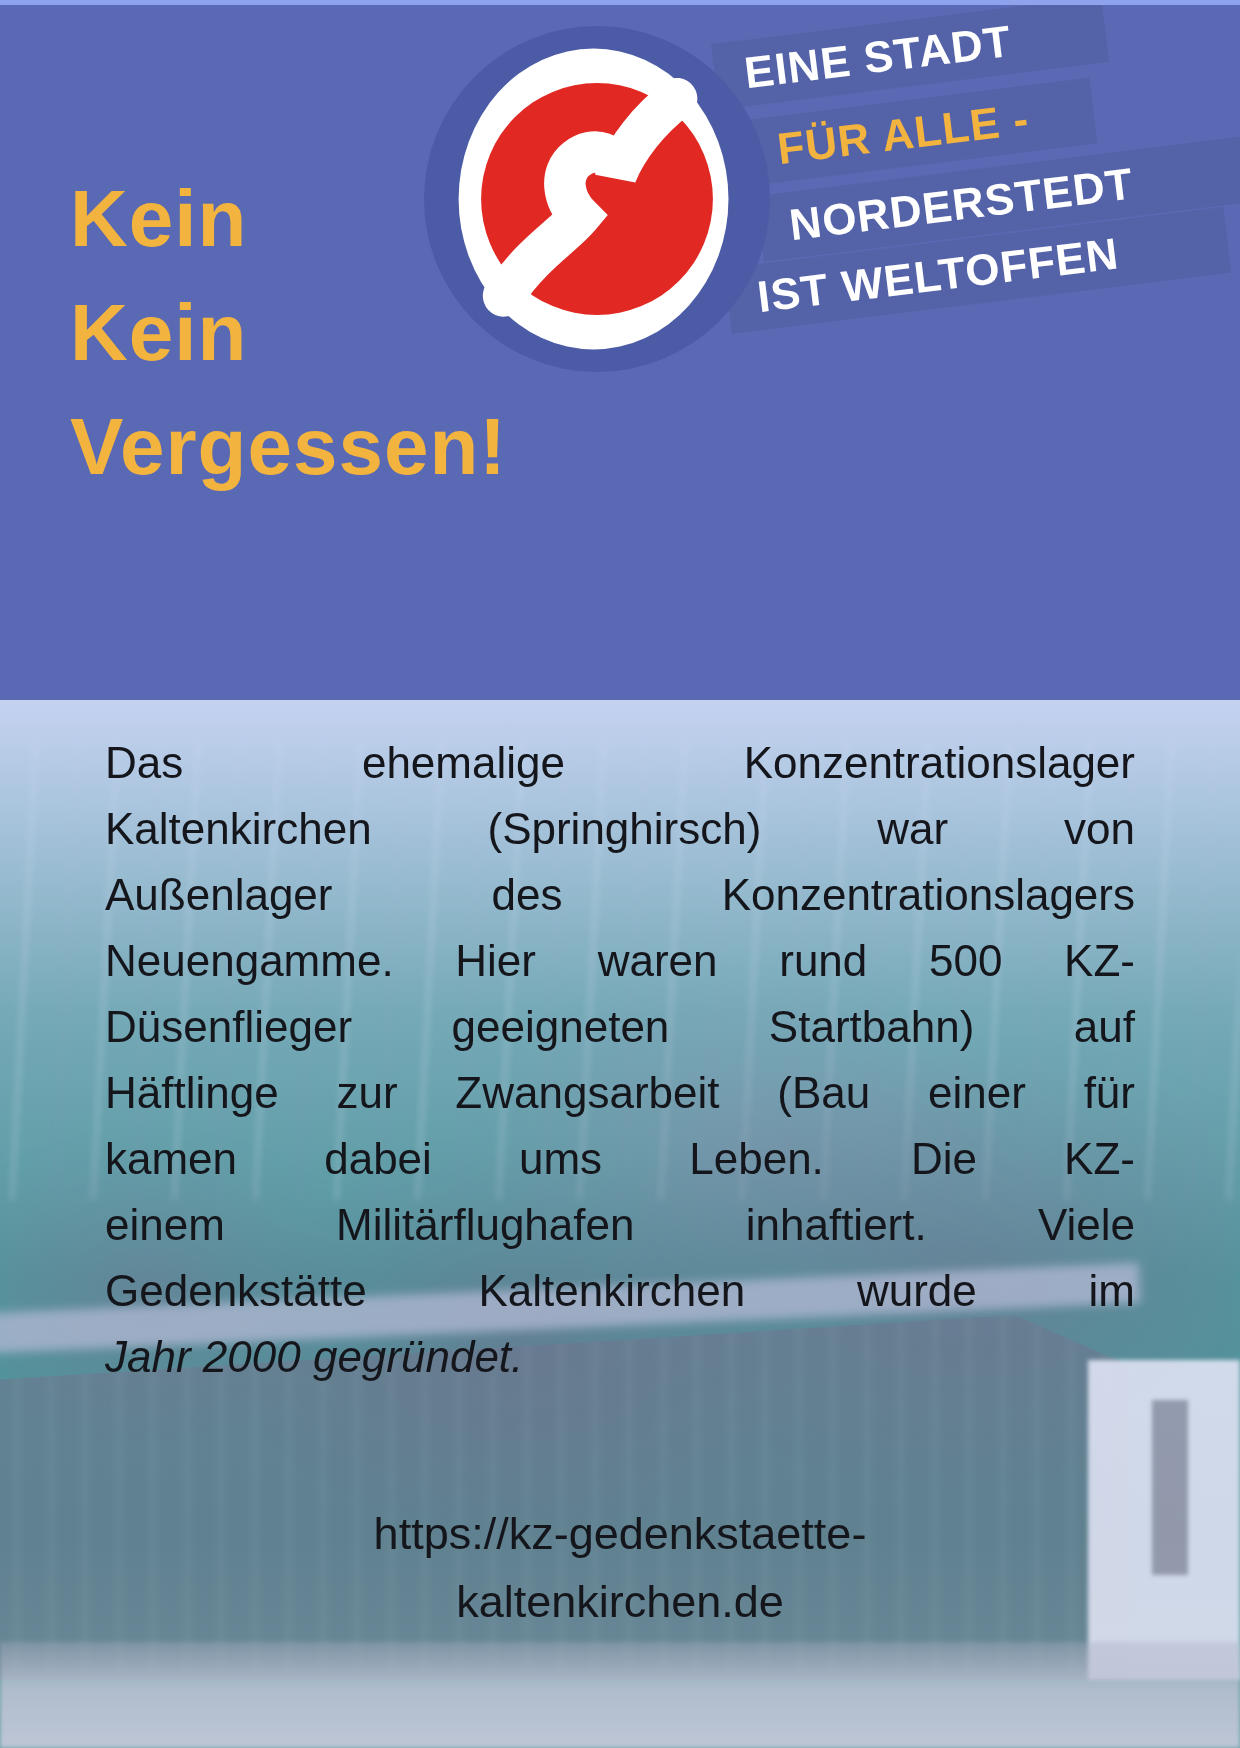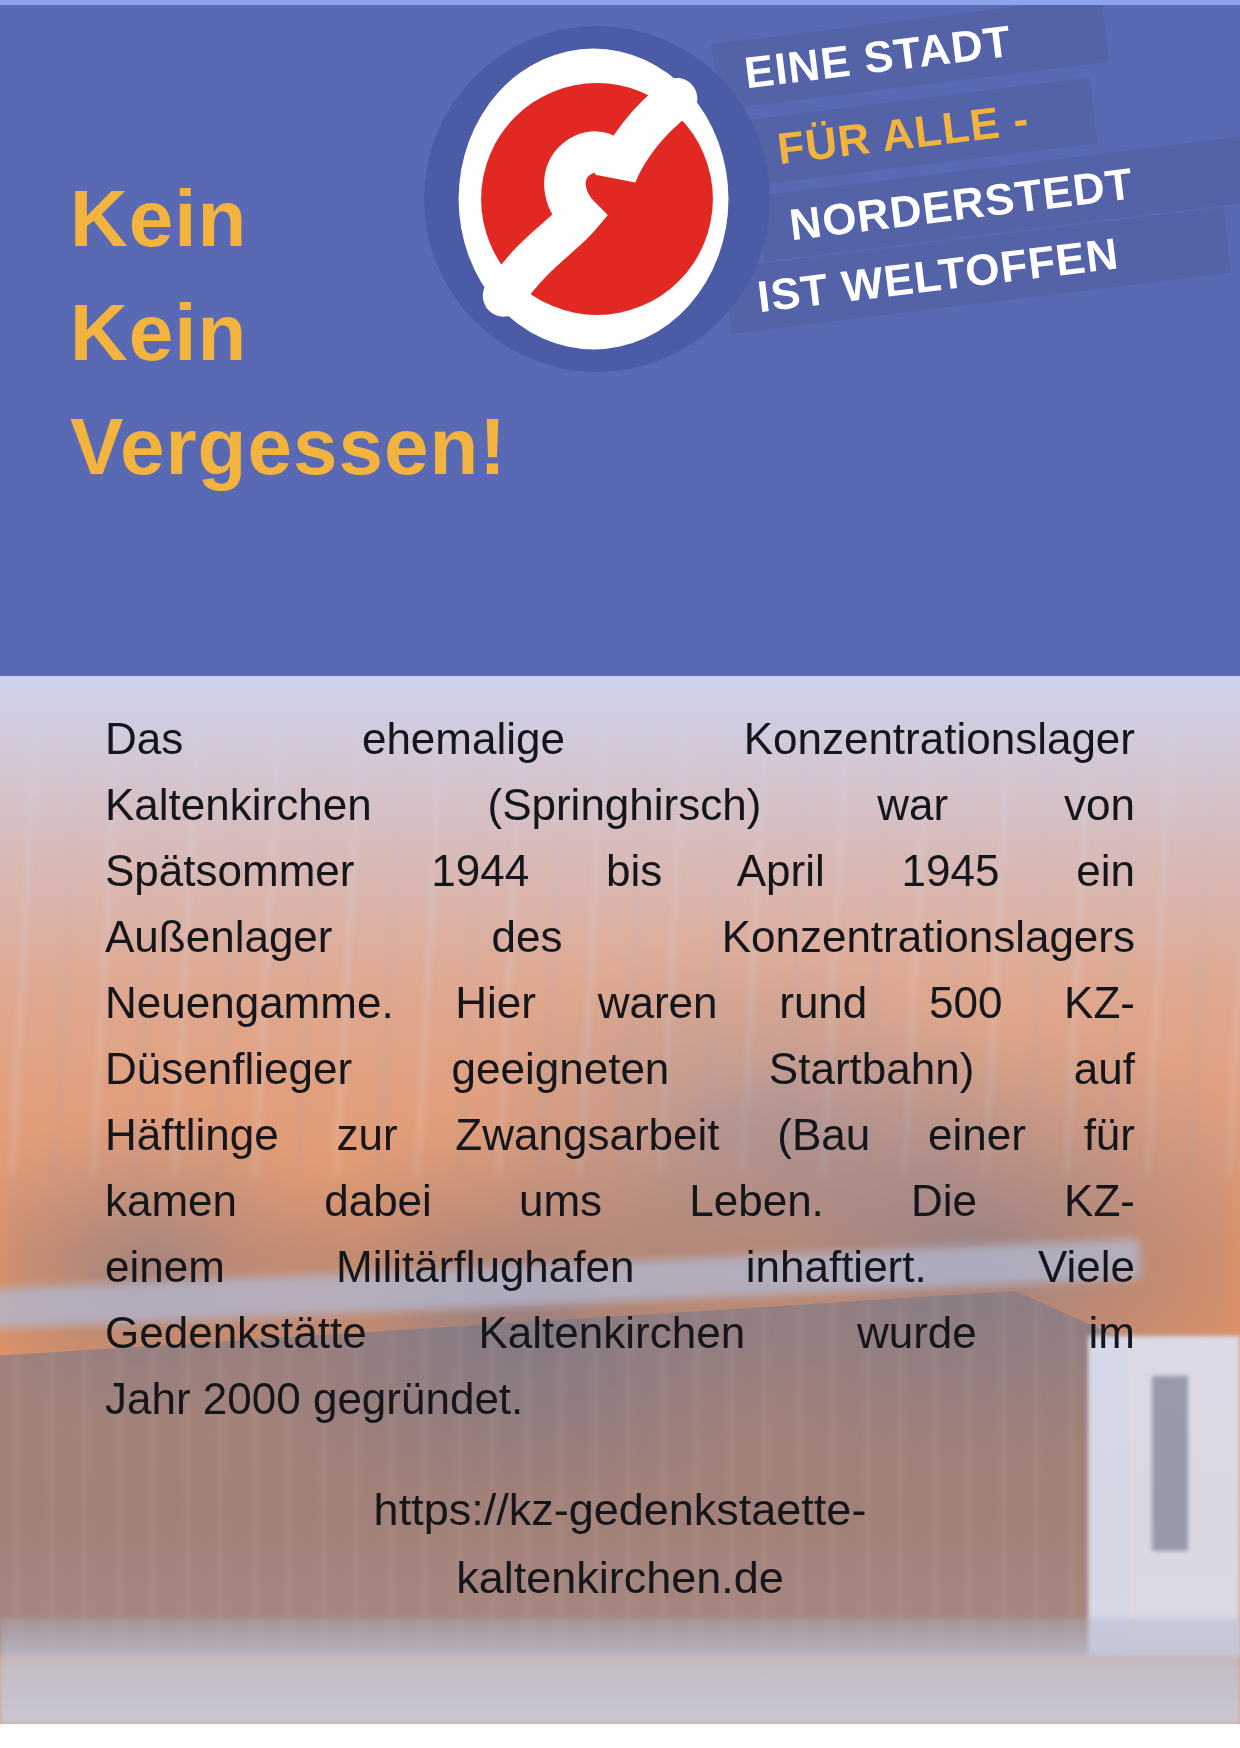--- a/index.html
+++ b/index.html
@@ -31,22 +31,22 @@
   .banner-line:nth-child(2){left:748px; top:120px; padding-right:65px;}
   .banner-line:nth-child(3){left:760px; top:196px; padding-right:150px;}
   .banner-line:nth-child(4){left:728px; top:268px; padding-right:110px;}
 
   
   .logo{position:absolute; left:424px; top:26px; width:346px; height:346px; z-index:3;}
   .logo svg{width:100%;height:100%;display:block;}
 
   
   .content{
-    position:absolute; top:676px; left:0; width:1240px; height:1048px;
-    background:#f97316; overflow:hidden;
+    position:absolute; top:700px; left:0; width:1240px; height:1048px;
+    background:#0f766e; overflow:hidden;
   }
   .photo{position:absolute; inset:0; z-index:1;}
   .ph-streaks{
     position:absolute; left:0; right:0; top:40px; height:460px; opacity:.45;
     background:repeating-linear-gradient(93deg,
       transparent 0 34px, rgba(255,255,255,0.55) 34px 38px,
       transparent 38px 76px, rgba(92,97,124,0.28) 76px 81px);
     filter:blur(3px);
   }
   .ph-trees{
@@ -92,21 +92,21 @@
       rgba(201,211,243,0.55) 30%, rgba(193,202,234,0.38) 55%,
       rgba(186,193,222,0.38) 80%, rgba(198,203,226,0.45) 100%);
   }
 
   
   .body-text{
     position:absolute; left:105px; top:30px; width:1030px; z-index:3;
     color:#14161C; font-size:44px; line-height:66px;
   }
   .body-line{text-align:justify; text-align-last:justify;}
-  .body-line:last-child{text-align-last:left;}
+  .body-line:last-child{text-align-last:left;font-style:italic;}
 
   
   .footer{
     position:absolute; left:0; width:100%; top:800px; z-index:3;
     text-align:center; color:#14161C; font-size:45px; line-height:68px;
   }
 </style>
 </head>
 <body>
 
@@ -148,21 +148,20 @@
       <div class="ph-barn"></div>
       <div class="ph-shed"></div>
       <div class="ph-door"></div>
       <div class="ph-road"></div>
       <div class="ph-wash"></div>
     </div>
 
     <div class="body-text">
         <div class="body-line">Das ehemalige Konzentrationslager</div>
         <div class="body-line">Kaltenkirchen (Springhirsch) war von</div>
-        <div class="body-line">Spätsommer 1944 bis April 1945 ein</div>
         <div class="body-line">Außenlager des Konzentrationslagers</div>
         <div class="body-line">Neuengamme. Hier waren rund 500 KZ-</div>
         <div class="body-line">Düsenflieger geeigneten Startbahn) auf</div>
         <div class="body-line">Häftlinge zur Zwangsarbeit (Bau einer für</div>
         <div class="body-line">kamen dabei ums Leben. Die KZ-</div>
         <div class="body-line">einem Militärflughafen inhaftiert. Viele</div>
         <div class="body-line">Gedenkstätte Kaltenkirchen wurde im</div>
         <div class="body-line">Jahr 2000 gegründet.</div>
       </div>
 

